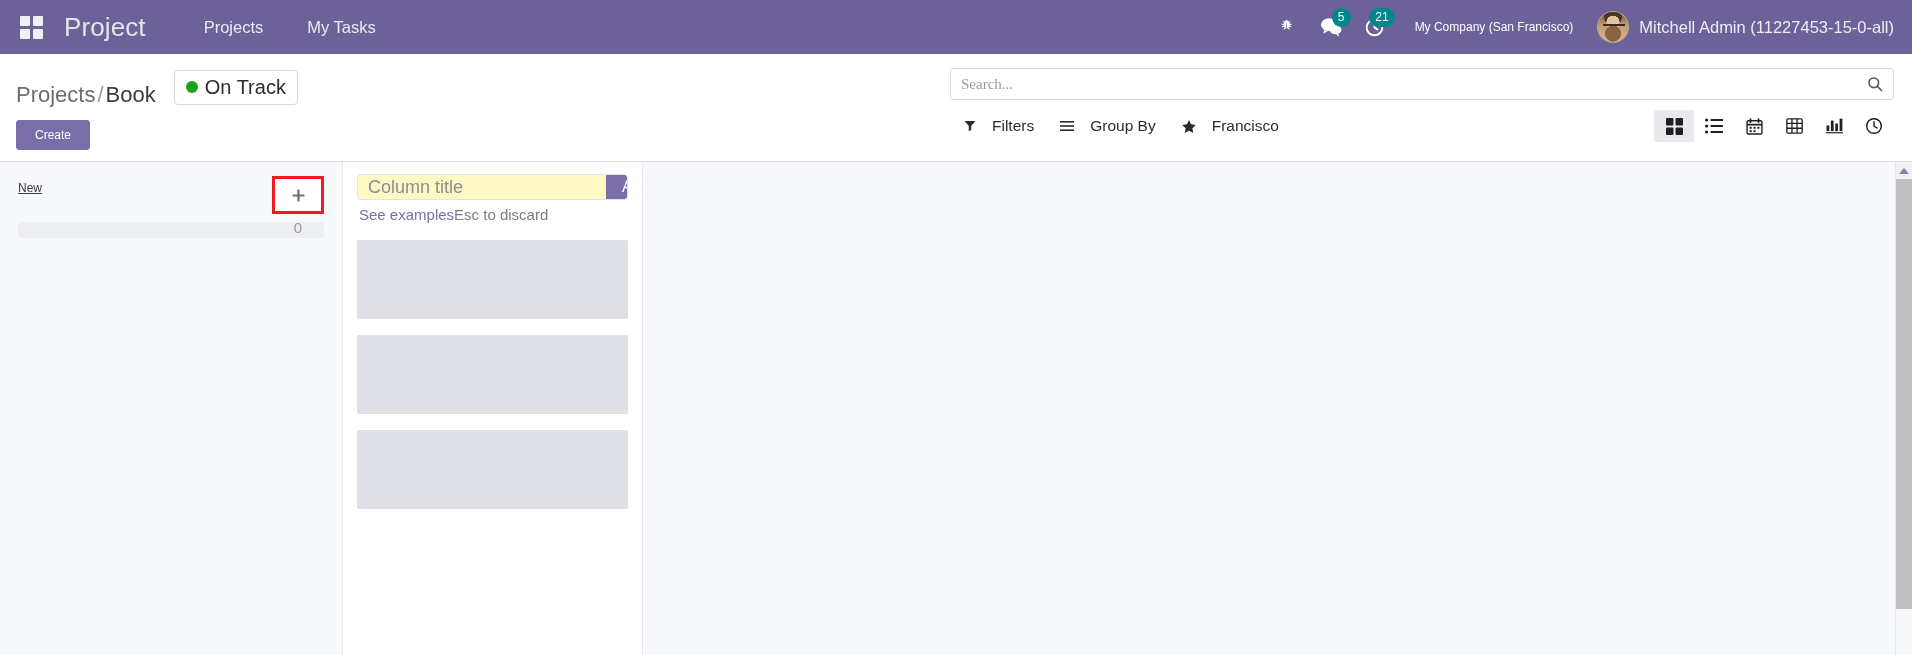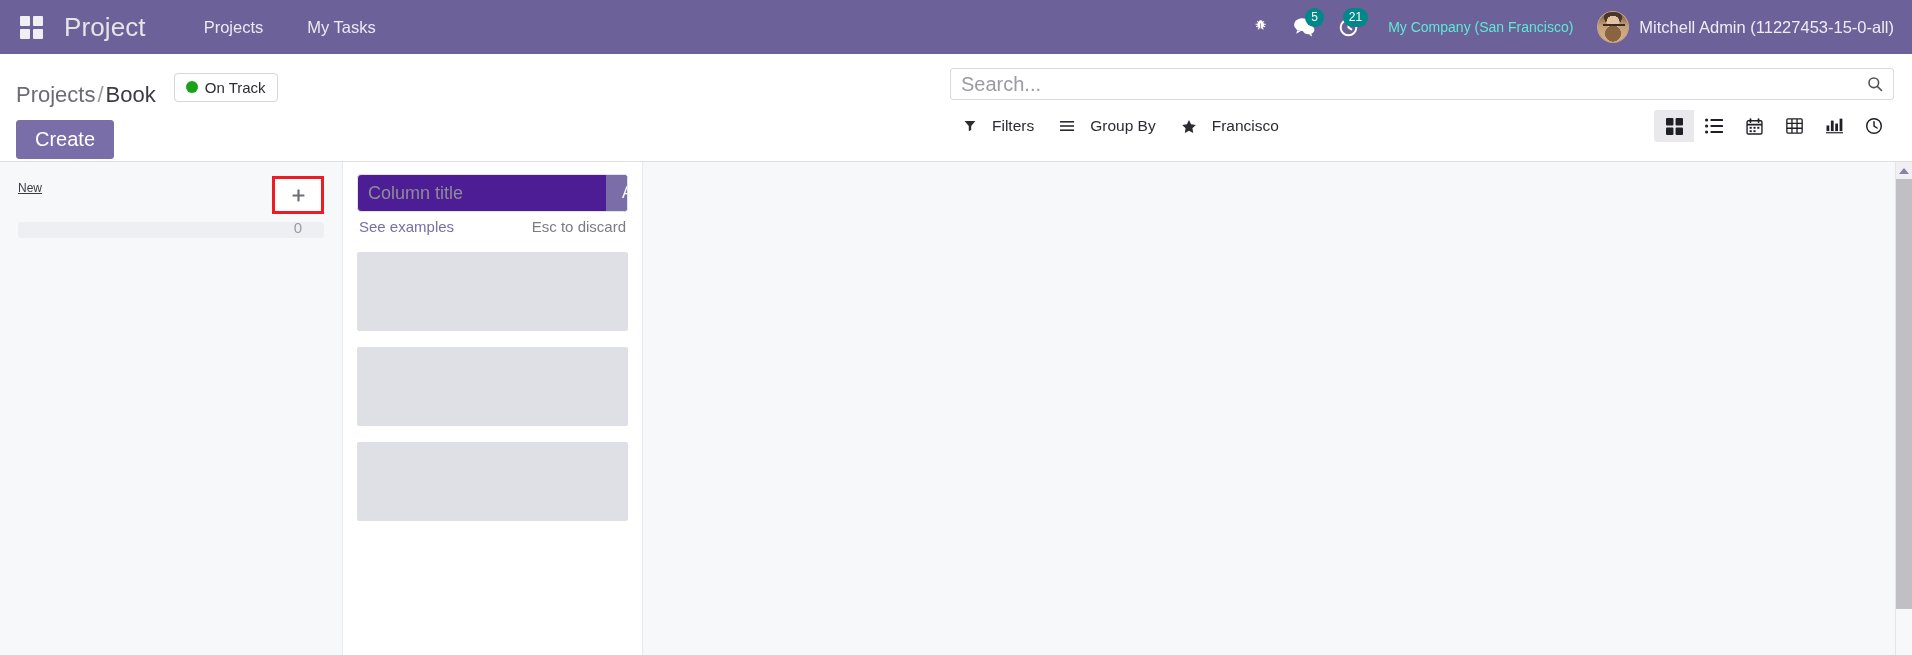--- a/index.html
+++ b/index.html
@@ -72,22 +72,22 @@
     color: #fff;
     border-radius: 10px;
     font-size: 12px;
     line-height: 1;
     padding: 3px 6px 4px;
     min-width: 19px;
     text-align: center;
     font-weight: 400;
   }
   .company-name {
-    font-size: 14px;
-    color: #5eead4;
+    font-size: 12px;
+    color: #ffffff;
     padding: 0 18px;
     cursor: pointer;
     white-space: nowrap;
   }
   .user-menu {
     display: flex; align-items: center;
     gap: 10px;
     cursor: pointer;
     padding-left: 6px;
   }
@@ -133,32 +133,32 @@
   }
   .breadcrumb .crumb-link { color: #6b6b73; cursor: pointer; }
   .breadcrumb .sep { color: #9a9aa2; padding: 0 2px; }
   .breadcrumb .crumb-active { color: #3b3b42; }
   .status-badge {
     display: inline-flex; align-items: center; gap: 7px;
     border: 1px solid #d6d6db;
     border-radius: 4px;
     background: #fff;
     padding: 5px 11px;
-    font-size: 15px;
+    font-size: 20px;
     color: #2c2c33;
     cursor: pointer;
     white-space: nowrap;
   }
   .dot { width: 12px; height: 12px; border-radius: 50%; background: #19a319; display: inline-block; }
   .create-btn {
     margin-top: 12px;
     background: #7A6EA8;
     border: 1px solid #7A6EA8;
     color: #fff;
-    font-size: 20px;
+    font-size: 12px;
     padding: 7px 18px;
     border-radius: 3px;
     cursor: pointer;
     font-family: inherit;
   }
   .cp-right {
     flex: 1;
     padding: 14px 18px 0 20px;
     display: flex;
     flex-direction: column;
@@ -171,23 +171,23 @@
     align-items: center;
     border: 1px solid #d9d9de;
     border-radius: 3px;
     background: #fff;
     height: 32px;
     padding: 0 10px;
   }
   .search-wrap input {
     flex: 1;
     border: none; outline: none;
-    font-size: 20px;
+    font-size: 15px;
     color: #701a75;
-    font-family: Liberation Sans, sans-serif;
+    font-family: Liberation Serif, serif;
     background: transparent;
   }
   .search-wrap input::placeholder { color: #9b9ba3; }
   .search-icon { color: #5c5c65; font-size: 16px; cursor: pointer; display: flex; }
   .filters-row {
     margin-top: 10px;
     width: 100%;
     max-width: 950px;
     display: flex;
     align-items: center;
@@ -280,23 +280,23 @@
     min-height: 493px;
     background: #ffffff;
     border-right: 1px solid #e9eaee;
     padding: 12px 14px 0 14px;
   }
   .new-col-input-row {
     display: flex;
     align-items: stretch;
     border: 1px solid #e2e2e7;
     border-radius: 4px;
-    background: #4c1d95;
+    background: #fef9c3;
     overflow: hidden;
-    height: 38px;
+    height: 26px;
   }
   .new-col-input {
     flex: 1;
     border: none; outline: none;
     font-size: 18px;
     color: #8d8d97;
     padding: 0 6px 0 10px;
     font-family: inherit;
     background: transparent;
   }
@@ -306,21 +306,20 @@
     color: #fff;
     border: none;
     font-size: 16px;
     padding: 0 16px;
     cursor: pointer;
     font-family: inherit;
   }
   .new-col-sub {
     display: flex;
     align-items: center;
-    justify-content: space-between;
     margin-top: 6px;
     padding: 0 2px;
   }
   .see-examples { font-size: 15px; color: #7A6EA8; cursor: pointer; }
   .esc-discard { font-size: 15px; color: #7b7b85; }
   .ghost-card {
     height: 79px;
     background: #dee0e6;
     border-radius: 2px;
     margin-top: 16px;

